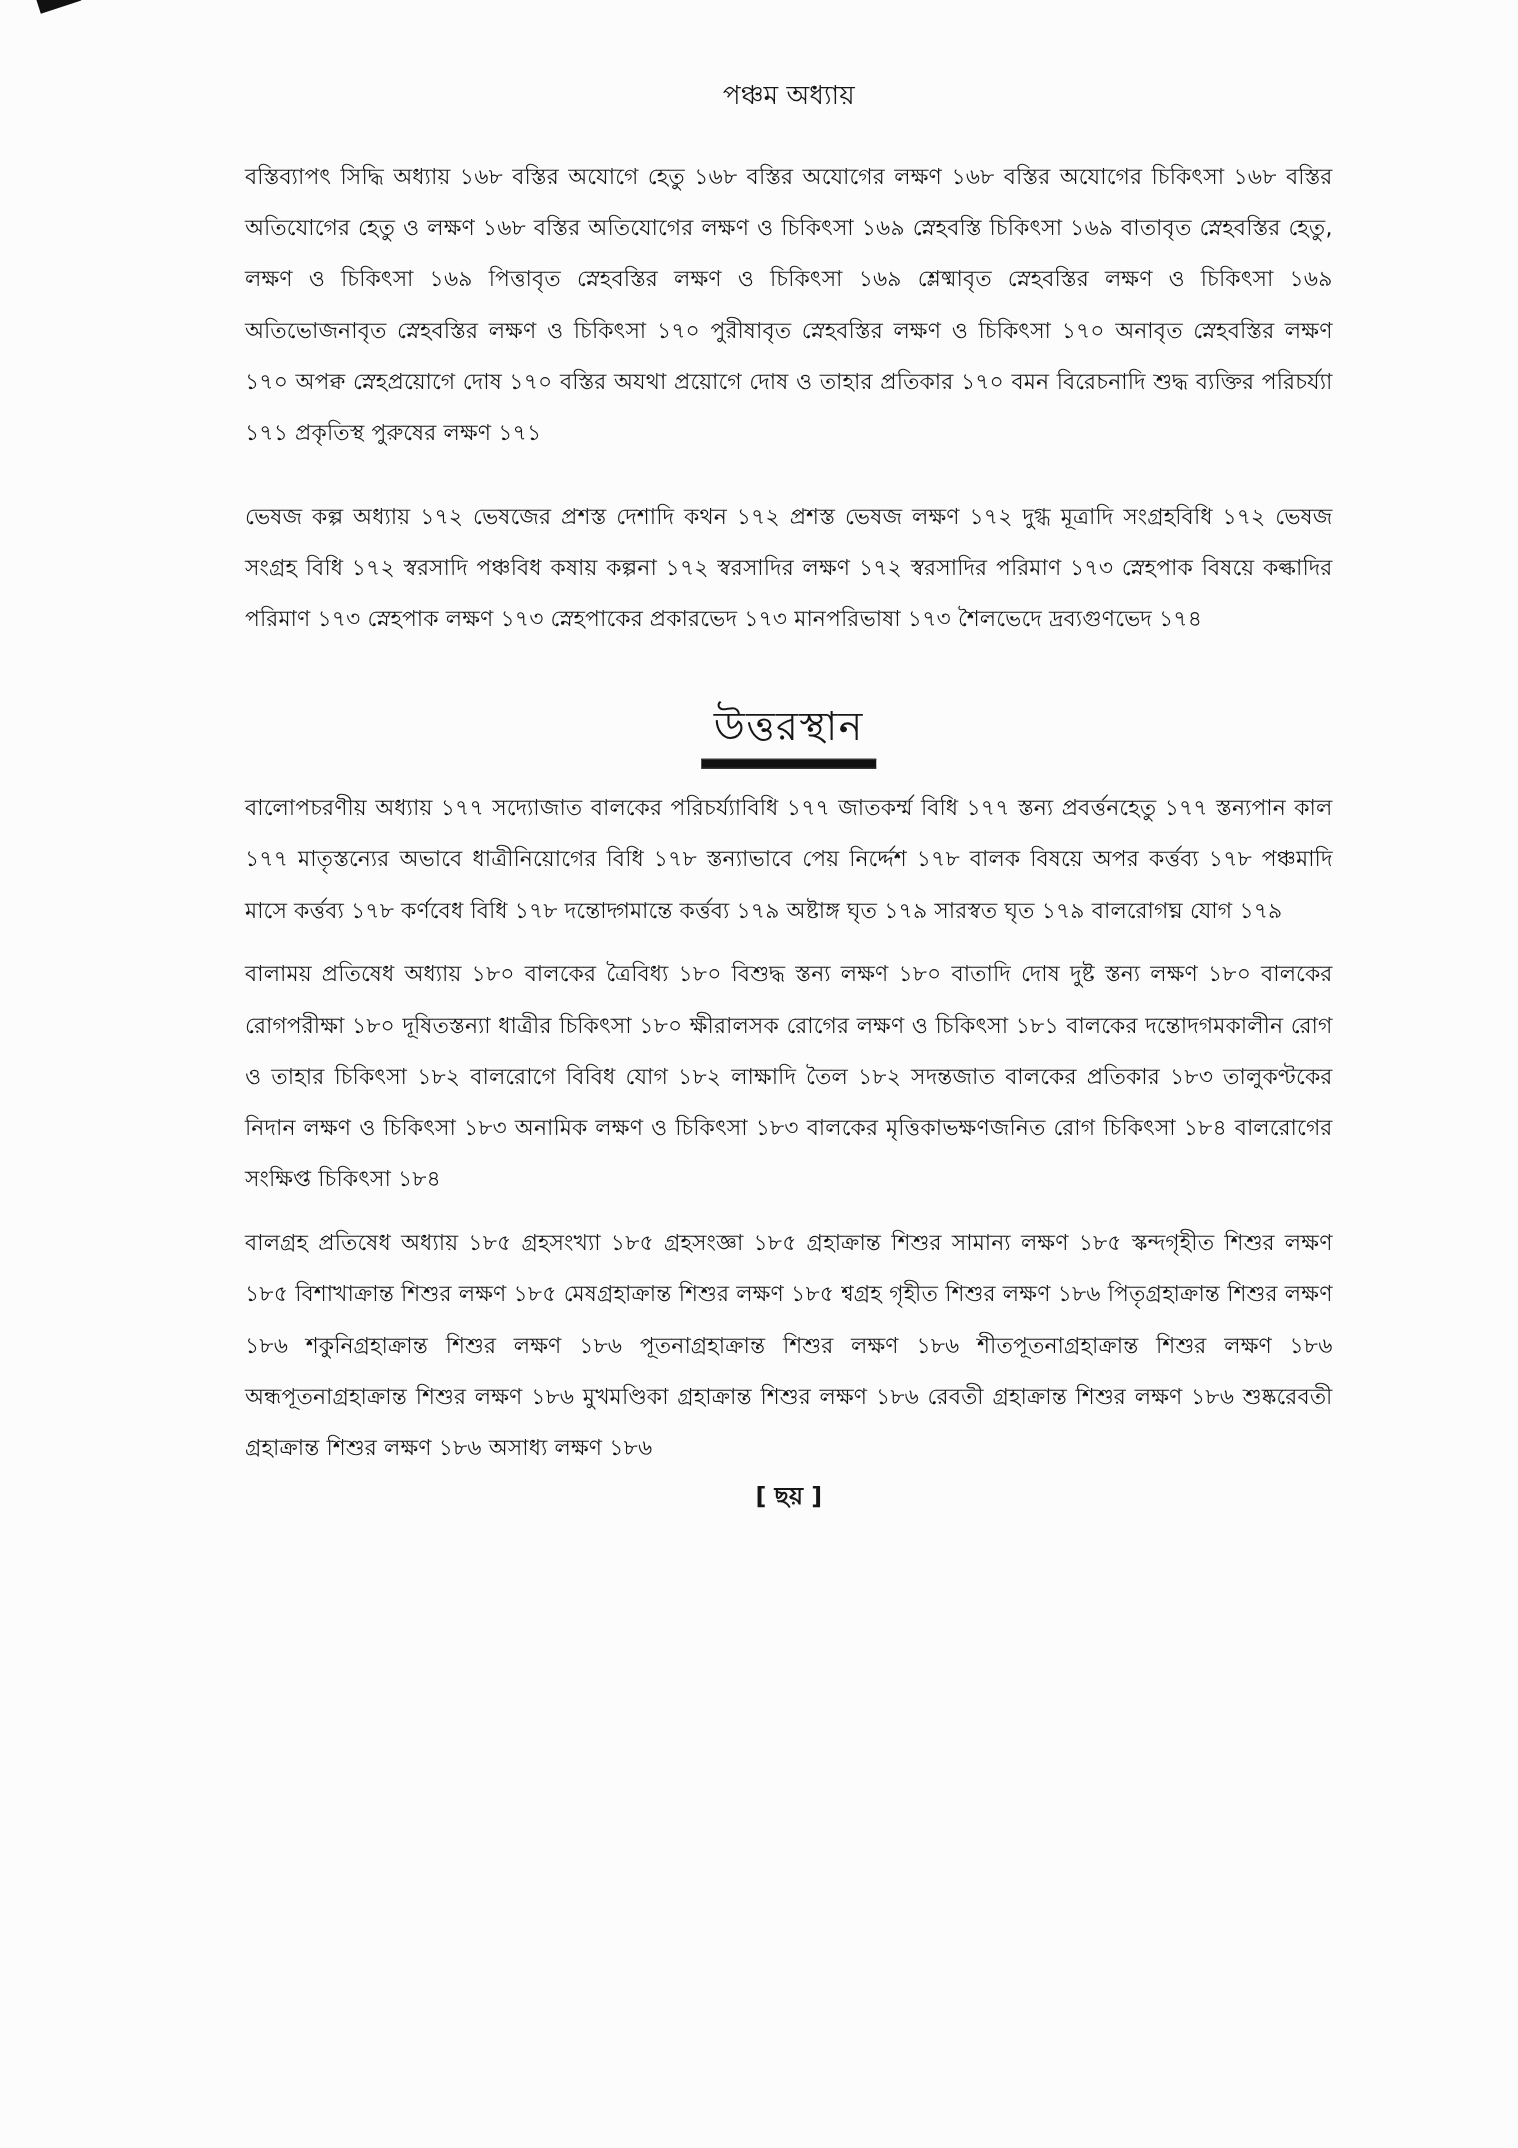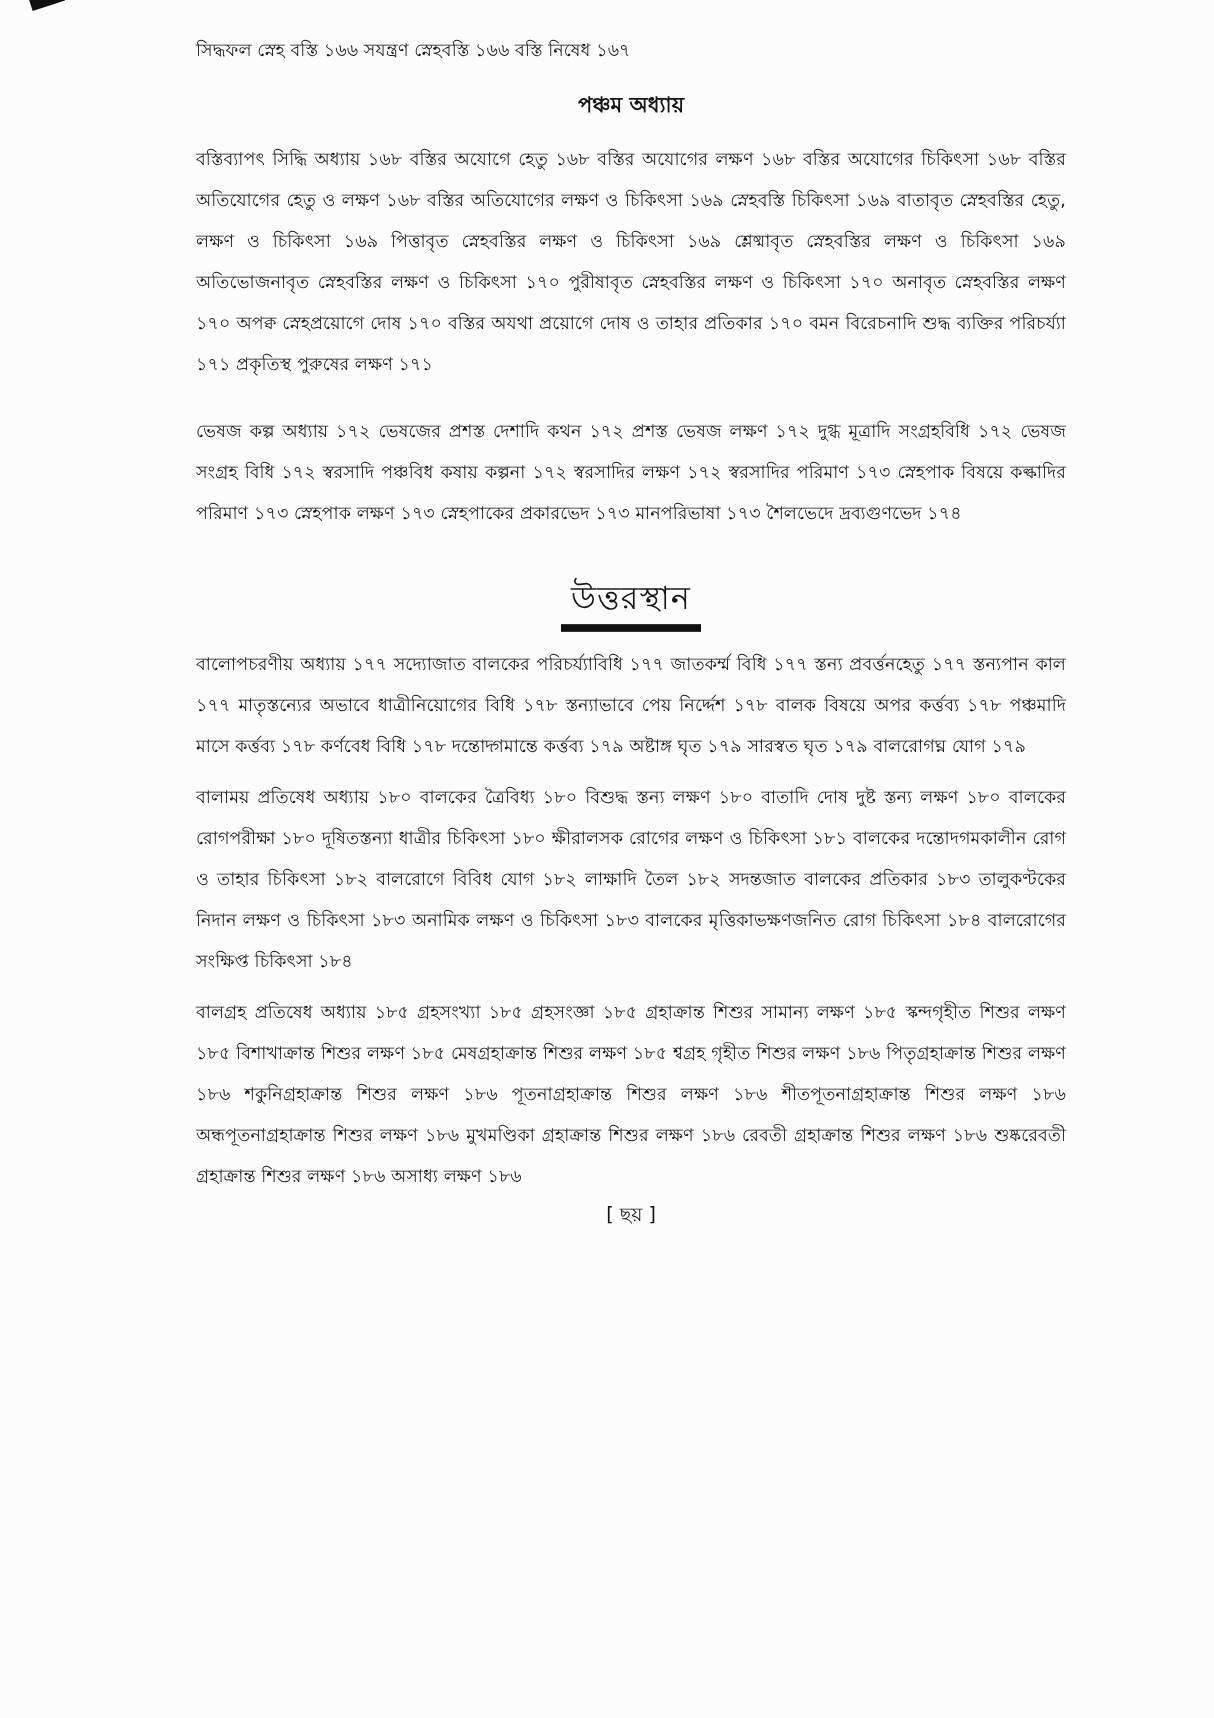--- a/index.html
+++ b/index.html
@@ -29,22 +29,22 @@
       font-size: 17.5px;
       line-height: 41px;
       margin: 0;
       text-align: justify;
       text-align-last: left;
       letter-spacing: 0.1px;
     }
     .heading {
       text-align: center;
       font-size: 21px;
-      font-weight: bold;
-      margin: 4px;
+      font-weight: normal;
+      margin: 16px;
       line-height: 40px;
     }
     .part-title {
       text-align: center;
       font-size: 32px;
       font-weight: normal;
       margin: 0;
       line-height: 44px;
       letter-spacing: 1px;
     }
@@ -54,33 +54,33 @@
       margin: 4px auto 2px auto;
       background: #111;
       border-top: 1px solid #333;
       border-bottom: 1px solid #333;
     }
     .folio {
       text-align: center;
       font-size: 19px;
       line-height: 30px;
       margin: 2px 0 0 0;
+      font-weight: bold;
     }
     .gap-s { height: 10px; }
     .gap-m { height: 26px; }
     .gap-l { height: 42px; }
   </style>
 </head>
 <body>
 
 <div class="corner-mark"></div>
 
 <div class="page">
 
-  <p class="para">সিদ্ধফল স্নেহ বস্তি ১৬৬ সযন্ত্রণ স্নেহবস্তি ১৬৬ বস্তি নিষেধ ১৬৭</p>
 
   <div class="gap-s"></div>
   <h2 class="heading">পঞ্চম অধ্যায়</h2>
   <div class="gap-s"></div>
   <p class="para">বস্তিব্যাপৎ সিদ্ধি অধ্যায় ১৬৮ বস্তির অযোগে হেতু ১৬৮ বস্তির অযোগের লক্ষণ ১৬৮ বস্তির অযোগের চিকিৎসা ১৬৮ বস্তির অতিযোগের হেতু ও লক্ষণ ১৬৮ বস্তির অতিযোগের লক্ষণ ও চিকিৎসা ১৬৯ স্নেহবস্তি চিকিৎসা ১৬৯ বাতাবৃত স্নেহবস্তির হেতু, লক্ষণ ও চিকিৎসা ১৬৯ পিত্তাবৃত স্নেহবস্তির লক্ষণ ও চিকিৎসা ১৬৯ শ্লেষ্মাবৃত স্নেহবস্তির লক্ষণ ও চিকিৎসা ১৬৯ অতিভোজনাবৃত স্নেহবস্তির লক্ষণ ও চিকিৎসা ১৭০ পুরীষাবৃত স্নেহবস্তির লক্ষণ ও চিকিৎসা ১৭০ অনাবৃত স্নেহবস্তির লক্ষণ ১৭০ অপক্ব স্নেহপ্রয়োগে দোষ ১৭০ বস্তির অযথা প্রয়োগে দোষ ও তাহার প্রতিকার ১৭০ বমন বিরেচনাদি শুদ্ধ ব্যক্তির পরিচর্য্যা ১৭১ প্রকৃতিস্থ পুরুষের লক্ষণ ১৭১</p>
 
   <div class="gap-m"></div>
   <p class="para">ভেষজ কল্প অধ্যায় ১৭২ ভেষজের প্রশস্ত দেশাদি কথন ১৭২ প্রশস্ত ভেষজ লক্ষণ ১৭২ দুগ্ধ মূত্রাদি সংগ্রহবিধি ১৭২ ভেষজ সংগ্রহ বিধি ১৭২ স্বরসাদি পঞ্চবিধ কষায় কল্পনা ১৭২ স্বরসাদির লক্ষণ ১৭২ স্বরসাদির পরিমাণ ১৭৩ স্নেহপাক বিষয়ে কল্কাদির পরিমাণ ১৭৩ স্নেহপাক লক্ষণ ১৭৩ স্নেহপাকের প্রকারভেদ ১৭৩ মানপরিভাষা ১৭৩ শৈলভেদে দ্রব্যগুণভেদ ১৭৪</p>
 
   <div class="gap-l"></div>

